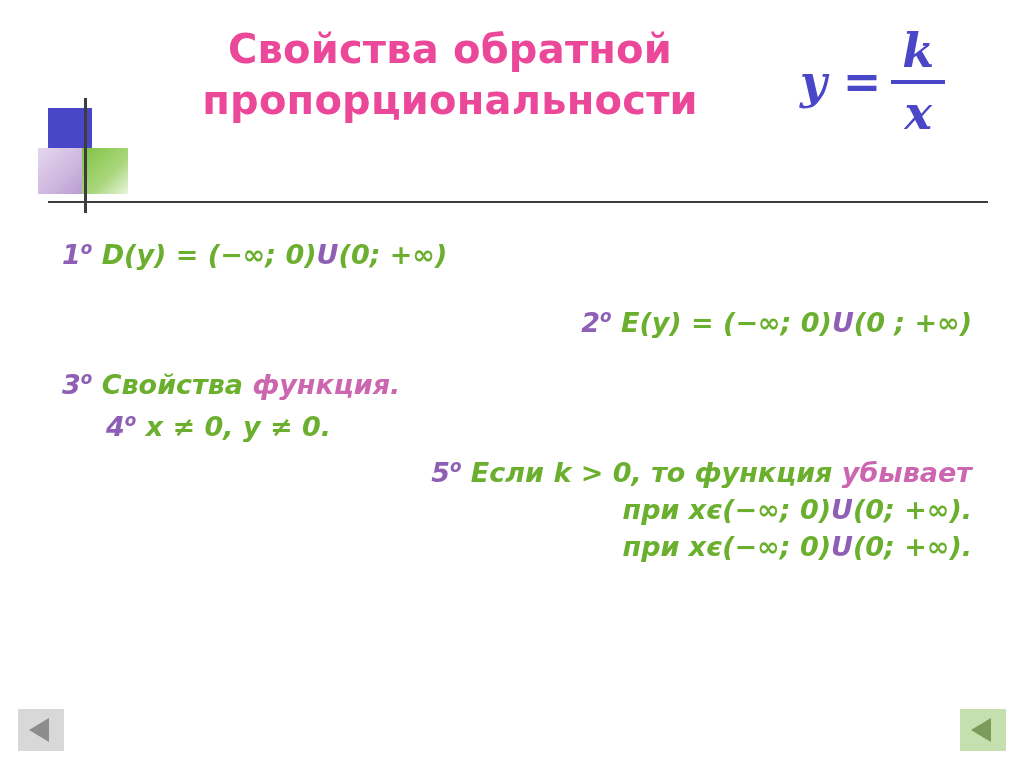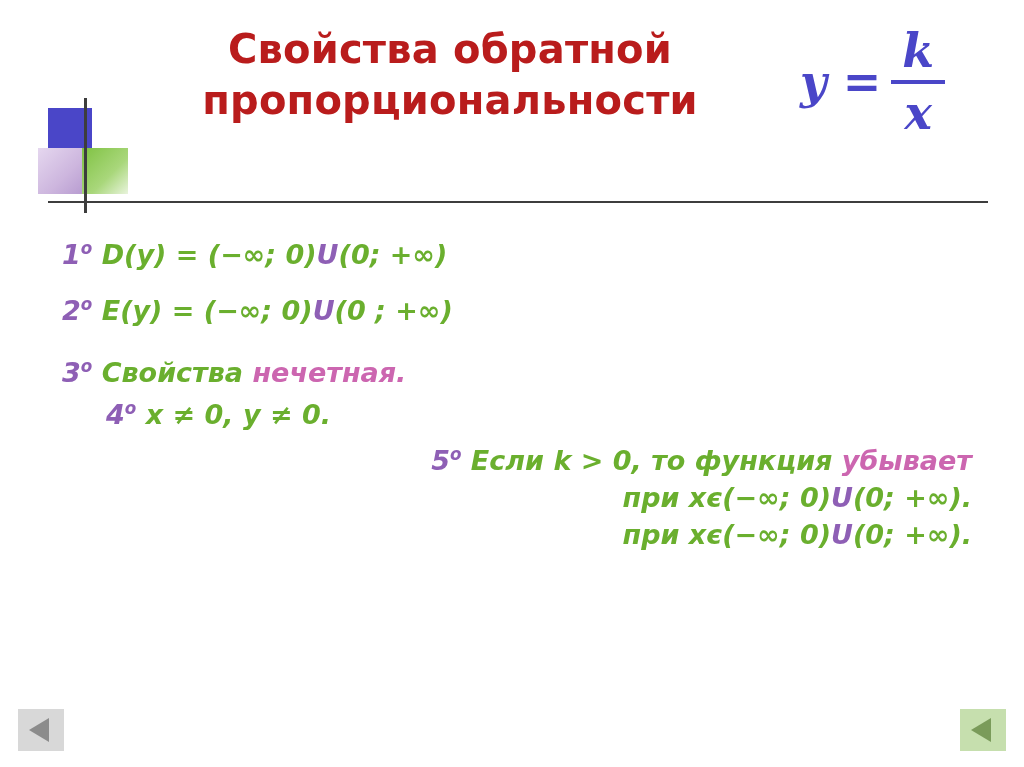--- a/index.html
+++ b/index.html
@@ -54,21 +54,21 @@
     background: #3d3d3d;
   }
 
   
   #title {
     position: absolute;
     left: 120px;
     top: 24px;
     width: 660px;
     text-align: center;
-    color: #b91c1c;
+    color: #ec4899;
     font-weight: bold;
     font-size: 40px;
     line-height: 1.28;
     letter-spacing: 0.2px;
   }
 
   
   #formula {
     position: absolute;
     left: 800px;
@@ -124,22 +124,22 @@
   .c-green  { color: #6aaf2e; }
   .c-pink   { color: #cc66b0; }
   .c-purple { color: #8e5fb5; }
   .indent {
     display: inline-block;
     width: 36px;
   }
   .row-sub { margin-bottom: 6px; white-space: nowrap; text-align: right; }
 
   
-  #p1 { margin-bottom: 24px; }
-  #p2 { margin-bottom: 30px; }
+  #p1 { margin-bottom: 36px; }
+  #p2 { margin-bottom: 30px; text-align: right; }
   #p3 { margin-bottom: 10px; }
   #p4 { margin-bottom: 14px; margin-left: 44px; }
 
   
   .nav {
     position: absolute;
     bottom: 16px;
     width: 46px;
     height: 42px;
   }
@@ -188,21 +188,21 @@
   </div>
 
   <div class="prop" id="p2">
     <span class="num-mark c-purple">2</span><span class="sup c-purple">o</span>
     <span class="c-green">E(y) = (−∞; 0)</span><span class="c-purple">U</span><span class="c-green">(0 ; +∞)</span>
   </div>
 
   <div class="prop" id="p3">
     <span class="num-mark c-purple">3</span><span class="sup c-purple">o</span>
     <span class="c-green">Свойства</span>
-    <span class="c-pink">нечетная.</span>
+    <span class="c-pink">функция.</span>
   </div>
 
   <div class="prop" id="p4">
     <span class="num-mark c-purple">4</span><span class="sup c-purple">o</span>
     <span class="c-green">x ≠ 0, y ≠ 0.</span>
   </div>
 
   <div>
     <div class="row-sub">
       <span class="num-mark c-purple">5</span><span class="sup c-purple">o</span>

